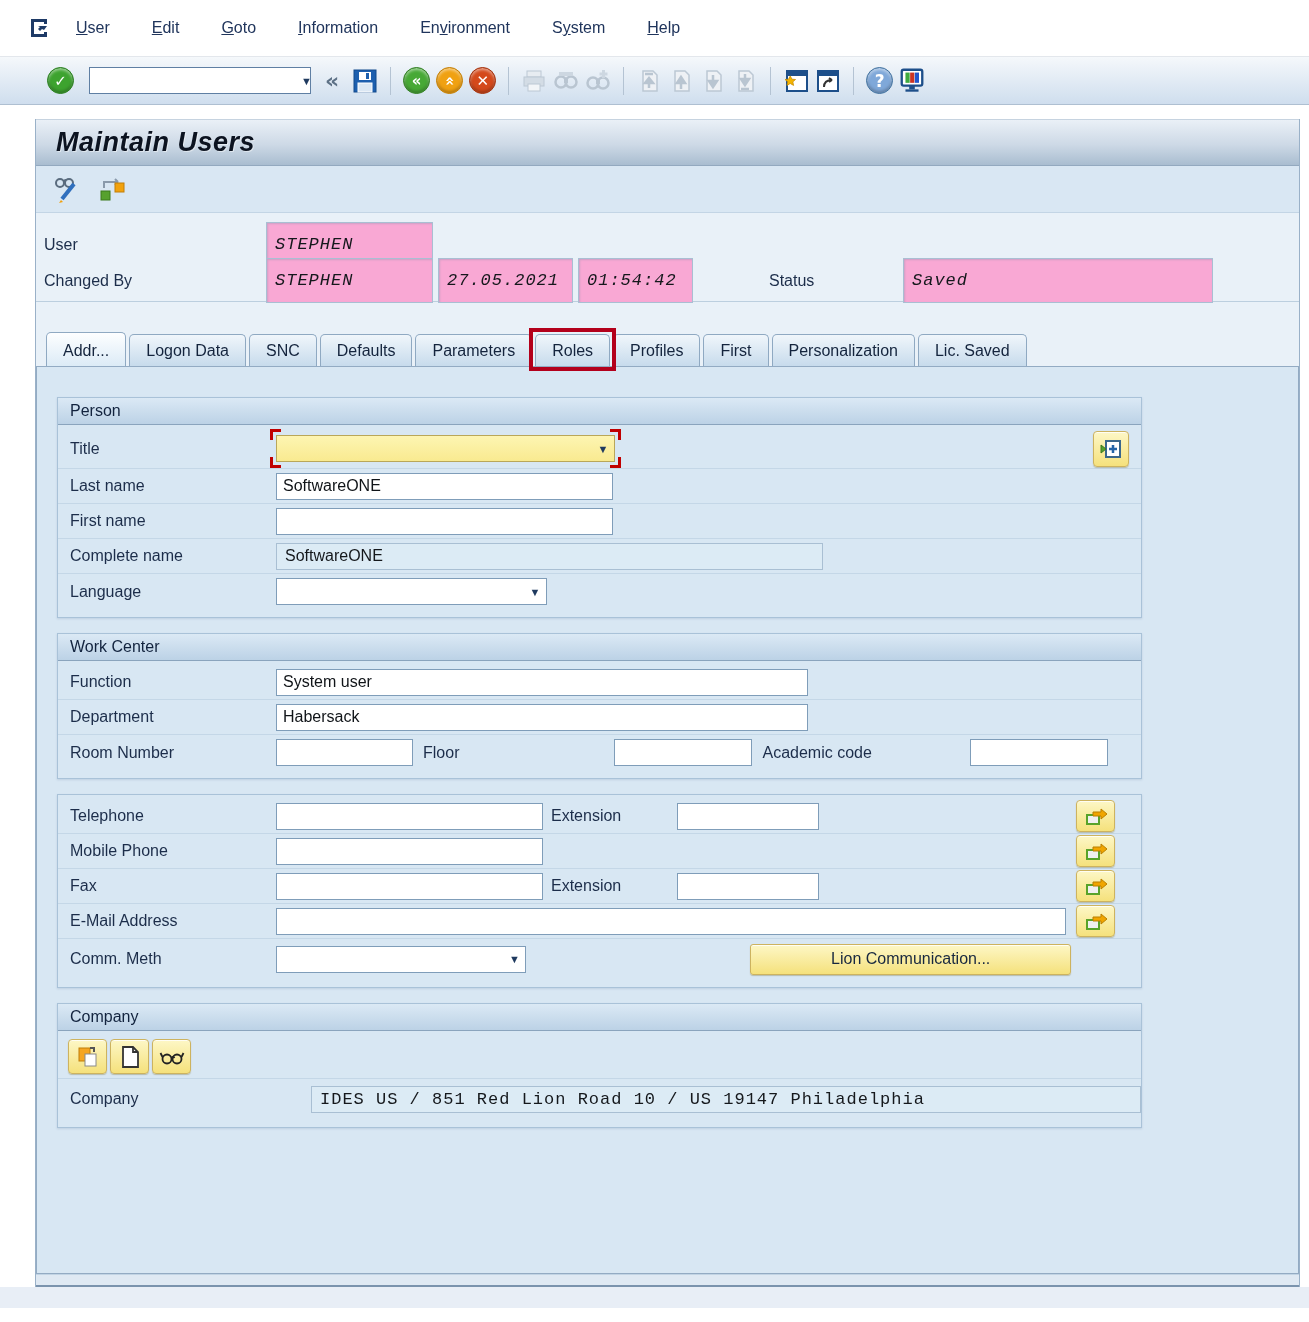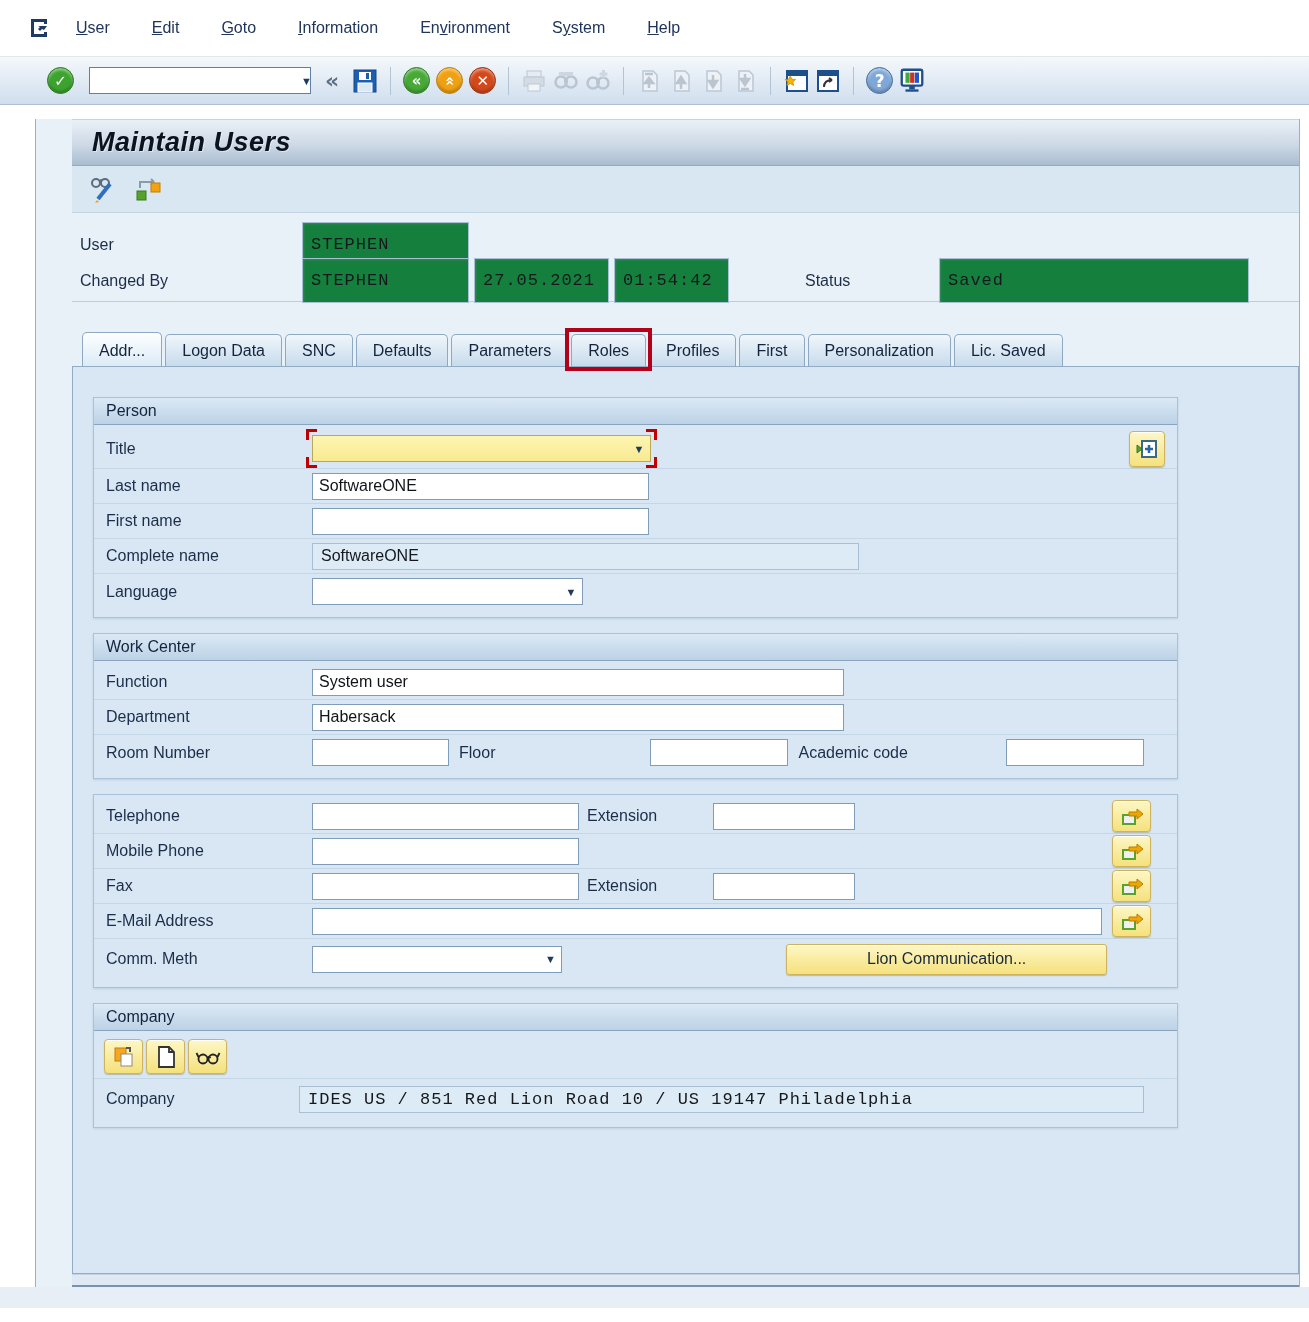--- a/index.html
+++ b/index.html
@@ -49,21 +49,20 @@
   .cmd-arrow { width:20px; color:#1f3a5f; font-size:11px; text-align:center; cursor:pointer; }
   .collapse-btn { color:#5d7186; font-size:22px; font-weight:bold; margin:0 10px 0 14px; cursor:pointer; font-family:"DejaVu Sans", sans-serif; }
   .tool-ico { width:28px; height:28px; display:flex; align-items:center; justify-content:center; margin:0 2px; cursor:pointer; }
   .help-btn { background:#7fa8d9; border:1px solid #44739e; font-size:17px; }
 
   
   .app-window {
     margin:14px 9px 0 35px; width:1265px;
     border-left:1px solid #9ab1c8; border-right:1px solid #9ab1c8;
     background:#e9f1f8;
-    padding-left:36px;
   }
   .titlebar {
     height:47px; background:linear-gradient(#eaf0f7 0%, #cdd9e6 55%, #a9bdd0 100%);
     border-top:1px solid #c6d3e0; border-bottom:1px solid #93a9bf;
     display:flex; align-items:center; padding-left:20px;
   }
   .titlebar h1 {
     font-size:27px; font-style:italic; font-weight:bold; color:#0c1320;
     text-shadow:1px 1px 0 rgba(255,255,255,.45); letter-spacing:.5px;
   }
@@ -71,24 +70,25 @@
     height:47px; background:#d9e7f3; border-bottom:1px solid #c3d5e5;
     display:flex; align-items:center; padding-left:14px; gap:12px;
   }
   .app-toolbar .tool-ico { width:30px; height:30px; }
 
   
   .doc-header { background:#e9f1f8; padding:16px 0 0 0; }
   .hdr-row { display:flex; align-items:center; height:31px; margin-bottom:5px; }
   .hdr-label { width:230px; padding-left:8px; font-size:16px; color:#1c2d4a; }
   .ro-box {
-    background:#15803d; border:1px solid #a9bfd3; height:45px;
+    background:#f9a8d4; border:1px solid #a9bfd3; height:45px;
     font-family:"Liberation Mono","DejaVu Sans Mono",monospace; font-size:17px; letter-spacing:1px;
     color:#15181c; display:flex; align-items:center; padding:0 8px;
     box-shadow:inset 1px 1px 2px rgba(120,145,170,.35);
+    font-style:italic;
   }
   .w-user { width:167px; }
   .w-date { width:135px; margin-left:5px; }
   .w-time { width:115px; margin-left:5px; }
   .status-label { margin-left:68px; width:142px; }
   .w-status { width:310px; }
   .header-sep { border-bottom:1px solid #bccfdf; margin-top:3px; }
 
   
   .tab-area { background:#e9f1f8; padding:30px 0 0 10px; display:flex; align-items:flex-end; }
@@ -127,21 +127,21 @@
     height:27px; border:1px solid #7f9db9; background:#fff; font-size:16px; color:#101418;
     padding:0 6px; font-family:"Liberation Sans",sans-serif;
   }
   .combo { display:flex; align-items:center; background:#fff; border:1px solid #7f9db9; height:27px; }
   .combo input { flex:1; border:none; outline:none; background:transparent; font-size:16px; padding:0 6px; height:23px; }
   .combo .arrow { width:22px; text-align:center; color:#1f3a5f; font-size:11px; cursor:pointer; }
   .ro-field {
     background:#dcebf5; border:1px solid #a9bfd3; height:27px; display:flex; align-items:center;
     padding:0 8px; font-size:16px; color:#15181c;
   }
-  .mono { font-family:"Liberation Mono","DejaVu Sans Mono",monospace; font-size:17px; letter-spacing:1px; }
+  .mono { font-family:"Liberation Mono","DejaVu Sans Mono",monospace; font-size:17px; letter-spacing:1px;margin-left:48px; }
 
   
   .yellow-combo { background:linear-gradient(#fdf5b2,#f9ea90); border:1px solid #b9a75a; }
   .yellow-combo input { background:transparent; }
   .ybtn {
     background:linear-gradient(#fdf7c6,#f5e17c); border:1px solid #cdb35f; border-radius:4px;
     display:flex; align-items:center; justify-content:center; cursor:pointer;
     box-shadow:inset 0 1px 0 rgba(255,255,255,.8), 0 1px 1px rgba(120,110,40,.35);
   }
   .other-comm-btn { width:347px; height:31px; font-size:16px; color:#17273f; border-radius:3px; }

